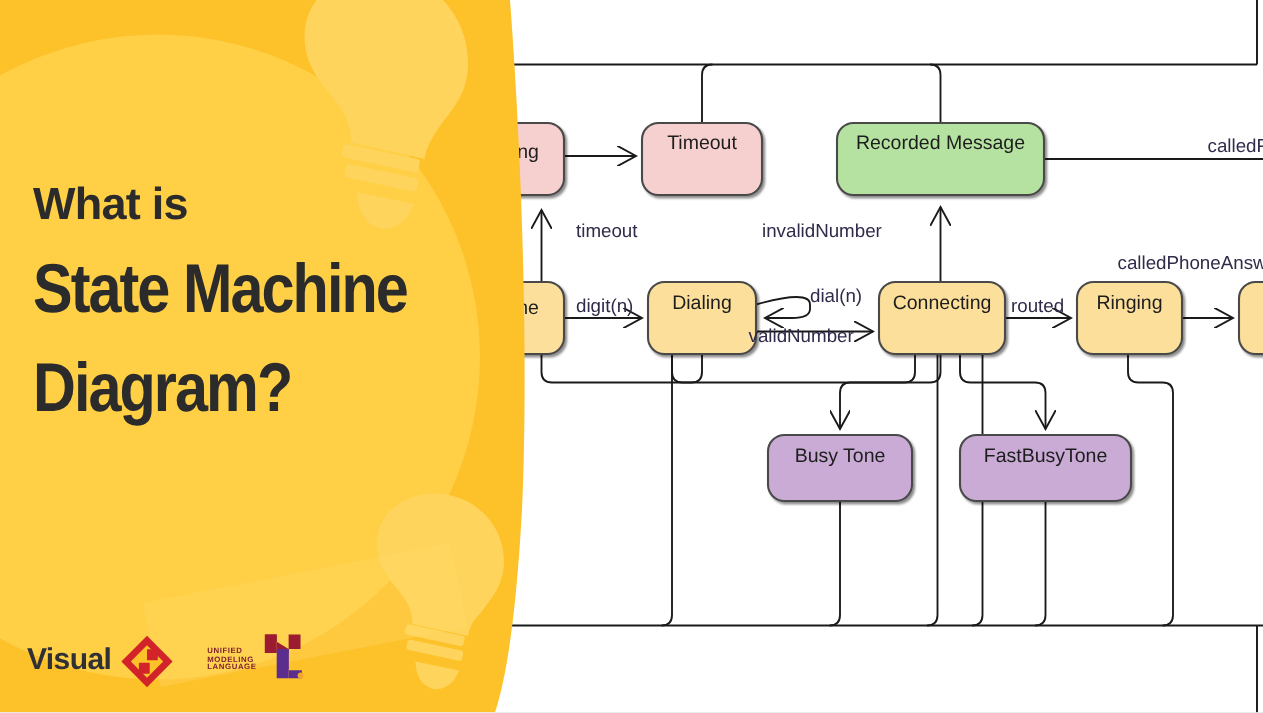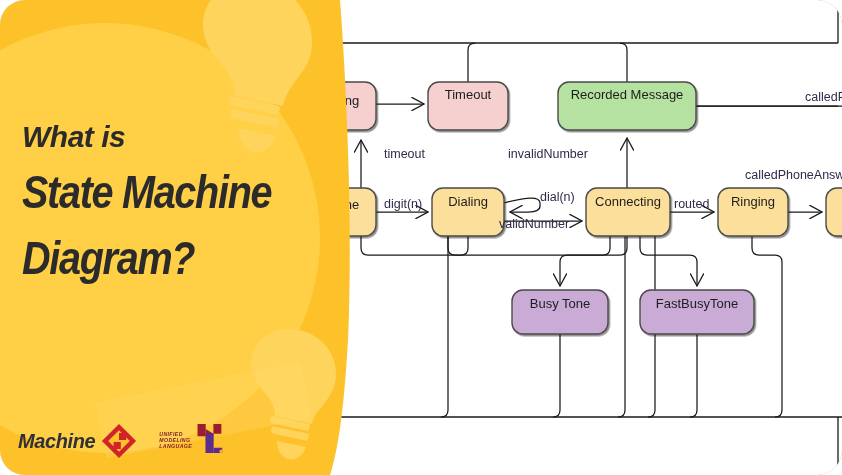--- a/index.html
+++ b/index.html
@@ -1,23 +1,23 @@
 <!DOCTYPE html>
 <html><head>
 <meta charset="utf-8">
 <style>
   html,body{margin:0;padding:0;background:#fff;}
   body{font-family:"Liberation Sans",sans-serif;}
-  #stage{position:relative;width:842px;height:475px;overflow:hidden;background:#a3a3a3;border-radius:25px;}
+  #stage{position:relative;width:842px;height:475px;overflow:hidden;background:#a3a3a3;}
 
   
   #diagram{position:absolute;left:0;top:0;width:842px;height:475px;}
 
   
-  #panel{position:absolute;left:0;top:0;width:360px;height:475px;overflow:hidden;font-style:italic;}
+  #panel{position:absolute;left:0;top:0;width:360px;height:475px;overflow:hidden;}
   #panel-shape{position:absolute;left:0;top:0;width:360px;height:475px;}
 
   .title-wrap{position:absolute;left:22px;top:122px;width:320px;z-index:6;}
   .t-small{font-family:"Liberation Sans",sans-serif;font-weight:700;font-size:30px;
            color:#2b2b2b;letter-spacing:-0.5px;line-height:1;margin-bottom:16px;}
   .t-big{font-family:"Liberation Sans",sans-serif;font-weight:700;font-size:46px;
          color:#2b2b2b;letter-spacing:-1.5px;line-height:1.05;
          transform:scaleX(0.86);transform-origin:left center;white-space:nowrap;}
   .t-big2{margin-top:18px;}
 
@@ -191,21 +191,21 @@
       </g>
     </svg>
 
     <div class="title-wrap">
       <div class="t-small">What is</div>
       <div class="t-big">State Machine</div>
       <div class="t-big t-big2">Diagram?</div>
     </div>
 
     <div class="logo-row">
-      <span class="logo-visual">Machine</span>
+      <span class="logo-visual">Visual</span>
       <span class="vp-diamond">
         <svg viewBox="0 0 40 40" width="36" height="36">
           <path d="M20 1 L39 20 L20 39 L1 20 Z" fill="#D2232A"></path>
           <path d="M20 8 L32 20 L20 32 L8 20 Z" fill="#FDC12A"></path>
           <path d="M20 11 L28 11 L28 19 L20 19 Z" fill="#D2232A"></path>
           <path d="M14 21 L22 21 L22 29 L14 29 Z" fill="#D2232A"></path>
         </svg>
       </span>
 
       <span class="uml-logo">

